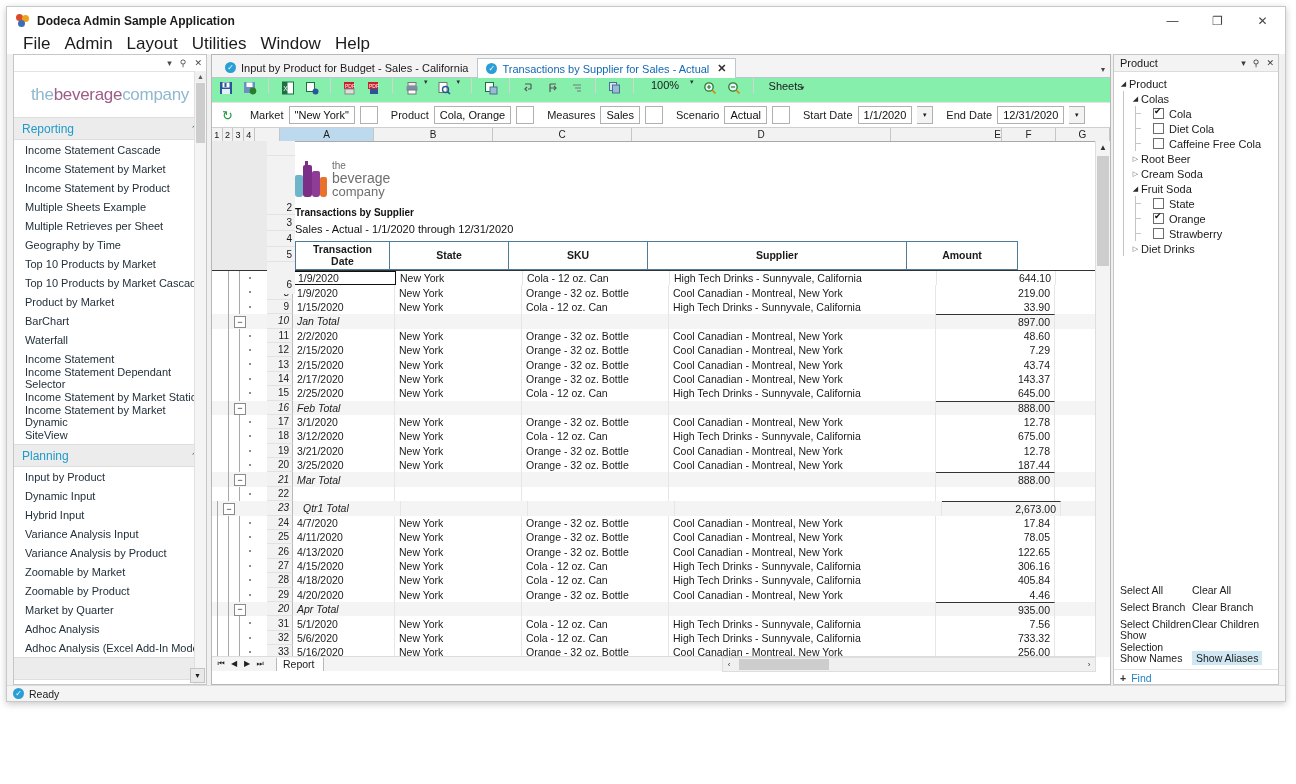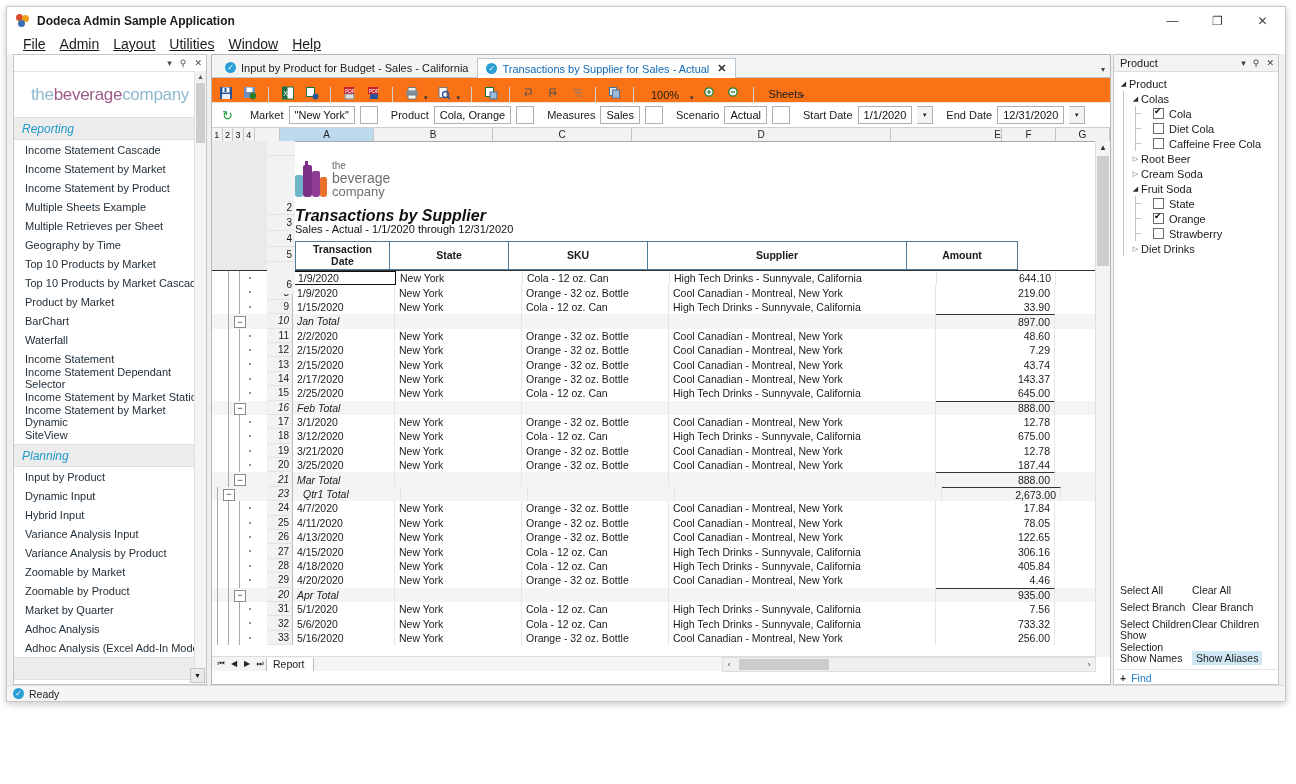--- a/index.html
+++ b/index.html
@@ -13,54 +13,54 @@
   .app-icon i{position:absolute;width:7px;height:7px;border-radius:50%;}
   .app-icon i.a{background:#d94b2a;left:0;top:0;}
   .app-icon i.b{background:#f0a11a;left:6px;top:1px;}
   .app-icon i.c{background:#3b6fb5;left:2px;top:6px;}
   .app-title{font-size:12px;font-weight:bold;color:#1b1b1b;}
   .wbtns{margin-left:auto;display:flex;}
   .wbtn{width:45px;height:26px;display:flex;align-items:center;justify-content:center;color:#444;font-size:12px;}
 
   
   .menubar{height:20px;background:#ffffff;display:flex;align-items:center;padding-left:9px;}
-  .menubar span{font-size:14px;padding:2px 7px;color:#1b1b1b;text-decoration:underline;}
+  .menubar span{font-size:17px;padding:2px 7px;color:#1b1b1b;}
 
   
   .body{position:absolute;left:0;top:47px;right:0;bottom:0;background:#f0f0f0;}
 
   
   .leftpanel{position:absolute;left:6px;top:0;width:192px;bottom:16px;background:#fff;border:1px solid #c6c6c6;display:flex;flex-direction:column;}
   .lp-head{height:16px;display:flex;align-items:center;justify-content:flex-end;padding-right:4px;gap:8px;background:#fff;}
   .lp-head .gl{font-size:9px;color:#4a4a4a;cursor:pointer;}
   .lp-logo{height:45px;display:flex;align-items:center;justify-content:center;border-top:1px solid #e3e3e3;}
   .lp-logo .t1{font-size:17px;color:#8fb8cf;letter-spacing:-.3px;}
   .lp-logo .t2{font-size:17px;color:#9c5d86;letter-spacing:-.3px;}
   .lp-logo .t3{font-size:17px;color:#8fb8cf;letter-spacing:-.3px;}
   .lp-scroll{flex:1;overflow:hidden;position:relative;}
-  .grp{background:#ececec;height:21px;display:flex;align-items:center;padding:0 8px;border-top:1px solid #dedede;border-bottom:1px solid #dedede;font-style:italic;}
+  .grp{background:#ececec;height:21px;display:flex;align-items:center;padding:0 8px;border-top:1px solid #dedede;border-bottom:1px solid #dedede;}
   .grp .gtxt{color:#1f9ac9;font-size:12px;font-weight:500;}
   .grp .chev{margin-left:auto;color:#2f6f8f;font-size:9px;}
   .navitem{height:19px;display:flex;align-items:center;padding-left:11px;font-size:11px;color:#23303a;}
   .lp-scrollbar{position:absolute;right:0;top:16px;bottom:0;width:11px;background:#f4f4f4;border-left:1px solid #e0e0e0;}
   .sb-up,.sb-dn{height:11px;display:flex;align-items:center;justify-content:center;font-size:7px;color:#5a5a5a;background:#f0f0f0;}
   .sb-thumb{position:absolute;top:12px;height:60px;left:1px;right:1px;background:#cdcdcd;}
   .lp-dd{position:absolute;right:1px;bottom:1px;width:13px;height:13px;background:#e9e9e9;border:1px solid #c4c4c4;display:flex;align-items:center;justify-content:center;font-size:7px;}
 
   
   .doc{position:absolute;left:204px;top:0;right:174px;bottom:16px;background:#f4f4f4;border:1px solid #b6b6b6;display:flex;flex-direction:column;}
   .tabstrip{height:22px;background:#f4f4f4;display:flex;align-items:flex-end;position:relative;padding-left:4px;border-bottom:1px solid #b9c7d2;}
   .tab{height:19px;display:flex;align-items:center;gap:5px;padding:0 8px;font-size:11px;border:1px solid transparent;border-bottom:none;color:#1b1b1b;}
   .tab.inactive{color:#1b1b1b;}
   .tab.active{background:#ffffff;border-color:#b9c7d2;color:#1268b3;position:relative;top:1px;}
   .tabico{width:11px;height:11px;border-radius:50%;background:#2a9fd6;color:#fff;font-size:8px;display:flex;align-items:center;justify-content:center;flex:0 0 auto;}
   .tabclose{font-size:11px;color:#333;margin-left:3px;font-weight:bold;}
   .tabstrip .tsdd{position:absolute;right:5px;bottom:3px;font-size:8px;color:#444;}
 
-  .tbar{height:24px;background:#f97316;display:flex;align-items:flex-end;gap:5px;padding:0 4px;border-bottom:1px solid #e4e4e4;}
+  .tbar{height:24px;background:#86efac;display:flex;align-items:flex-start;gap:5px;padding:0 4px;border-bottom:1px solid #e4e4e4;}
   .ticon{width:19px;height:19px;display:flex;align-items:center;justify-content:center;position:relative;}
   .tsep{width:1px;height:15px;background:#d4d4d4;margin:0 4px;}
   .caret{font-size:7px;color:#333;margin-left:-2px;margin-right:2px;}
   .zoomval{font-size:11px;padding:1px 5px;min-width:34px;text-align:center;}
   .sheetsbtn{font-size:11px;padding:2px 6px;}
 
   .ctxbar{height:24px;background:#ffffff;display:flex;align-items:center;gap:5px;padding:0 6px;border-bottom:1px solid #cfcfcf;}
   .ctxlbl{font-size:11px;color:#1b1b1b;margin-left:8px;}
   .ctxbox{border:1px solid #b0b0b0;background:#fff;height:16px;display:flex;align-items:center;padding:0 5px;font-size:11px;color:#111;}
   .ctxsmall{border:1px solid #b0b0b0;background:#fff;width:16px;height:16px;}
@@ -90,21 +90,21 @@
   .c-g{width:53px;flex:0 0 auto;}
   .grow.totalrow{background:#f4f4f4;font-style:italic;}
   .grow.totalrow .c-e{font-style:normal;border-top:1px solid #333;}
   .c-a.curcell{border:1.3px solid #111;}
   .vline{position:absolute;left:5px;top:0;bottom:0;width:1px;background:#a8a8a8;}
   .dot{position:absolute;left:4px;top:6px;width:2px;height:2px;background:#8d8d8d;}
   .minus{position:absolute;left:0px;top:2px;width:10px;height:10px;border:1px solid #8a8a8a;background:#fff;display:flex;align-items:center;justify-content:center;font-size:9px;line-height:1;color:#222;}
   .hscroll{position:absolute;left:0;right:14px;bottom:13px;height:14px;background:#f4f4f4;display:flex;align-items:center;border-top:1px solid #dcdcdc;}
   .navbtns{display:flex;gap:1px;padding-left:3px;}
   .navbtns span{font-size:8px;width:12px;text-align:center;color:#222;}
-  .sheettab{font-size:10.5px;padding:0 8px 0 6px;border-left:1px solid #b9b9b9;border-right:1px solid #b9b9b9;margin-left:0;background:#fff;height:13px;display:flex;align-items:center;transform:skewX(-0deg);}
+  .sheettab{font-size:10.5px;padding:0 8px 0 6px;border-left:1px solid #b9b9b9;border-right:1px solid #b9b9b9;margin-left:10px;background:#fff;height:13px;display:flex;align-items:center;transform:skewX(-0deg);}
   .hsb{margin-left:auto;display:flex;align-items:center;width:372px;height:13px;background:#f0f0f0;border:1px solid #dedede;}
   .hsb .ar{width:12px;text-align:center;font-size:8px;color:#333;}
   .hsb .track{flex:1;position:relative;height:11px;background:#f0f0f0;}
   .hsb .thumb{position:absolute;left:4px;top:0;width:90px;height:11px;background:#cdcdcd;}
   .vscroll{position:absolute;right:0;top:13px;bottom:27px;width:14px;background:#f4f4f4;border-left:1px solid #dedede;}
   .vscroll .ar{height:13px;display:flex;align-items:center;justify-content:center;font-size:8px;color:#333;}
   .vscroll .thumb{position:absolute;top:15px;left:1px;right:1px;height:110px;background:#cdcdcd;}
 
   
   .logoblock{position:absolute;left:83px;top:14px;width:128px;height:48px;display:flex;align-items:center;gap:5px;pointer-events:none;}
@@ -113,21 +113,21 @@
   .bt.b1{left:0;width:8px;height:22px;background:#6fb5c9;}
   .bt.b2{left:8px;width:9px;height:32px;background:#7c2f86;}
   .bt.b3{left:17px;width:8px;height:26px;background:#8e3c96;}
   .bt.b4{left:25px;width:7px;height:20px;background:#e8712c;}
   .bneck{position:absolute;left:10px;top:0;width:3px;height:8px;background:#7c2f86;}
   .lgwords{line-height:1.0;color:#6f6f6f;}
   .lgwords .w1{font-size:10px;}
   .lgwords .w2{font-size:14px;}
   .lgwords .w3{font-size:13px;}
 
-  .titlecell{position:absolute;left:83px;font-weight:bold;font-size:16px;color:#111;font-style:italic;}
+  .titlecell{position:absolute;left:83px;font-weight:bold;font-size:10px;color:#111;}
   .subcell{position:absolute;left:83px;font-size:11px;color:#111;}
   .hdrow{display:flex;height:29px;font-size:10.5px;font-weight:bold;}
   .hdrow .hc{border:1px solid #4f7b9b;border-right:none;display:flex;align-items:center;justify-content:center;text-align:center;background:#fff;line-height:1.05;}
   .hdrow .hc.last{border-right:1px solid #4f7b9b;}
 
   
   .rightpanel{position:absolute;right:6px;top:0;width:164px;bottom:16px;background:#fff;border:1px solid #c6c6c6;display:flex;flex-direction:column;}
   .rp-head{height:16px;display:flex;align-items:center;padding:0 4px 0 6px;font-size:11px;background:#f3f3f3;border-bottom:1px solid #dcdcdc;}
   .rp-head .ttl{color:#1b1b1b;}
   .rp-head .ic{margin-left:auto;display:flex;gap:7px;font-size:9px;color:#3a3a3a;}
@@ -770,20 +770,42 @@
                   <div class="olane"></div>
                 </div>
                 <div class="rnum">21</div>
                 <div class="cell c-a">Mar Total</div>
                 <div class="cell c-b"></div>
                 <div class="cell c-c"></div>
                 <div class="cell c-d"></div>
                 <div class="cell c-e">888.00</div>
                 <div class="cell c-f"></div>
               </div>
+              <div class="grow">
+                <div class="outl">
+                  <div class="olane"></div>
+                  <div class="olane">
+                    <div class="vline"></div>
+                  </div>
+                  <div class="olane">
+                    <div class="vline"></div>
+                  </div>
+                  <div class="olane">
+                    <div class="dot"></div>
+                  </div>
+                  <div class="olane"></div>
+                </div>
+                <div class="rnum">22</div>
+                <div class="cell c-a"></div>
+                <div class="cell c-b"></div>
+                <div class="cell c-c"></div>
+                <div class="cell c-d"></div>
+                <div class="cell c-e"></div>
+                <div class="cell c-f"></div>
+              </div>
               <div class="grow totalrow">
                 <div class="outl">
                   <div class="olane">
                     <div class="vline"></div>
                   </div>
                   <div class="olane">
                     <div class="minus">−</div>
                   </div>
                   <div class="olane"></div>
                   <div class="olane"></div>

